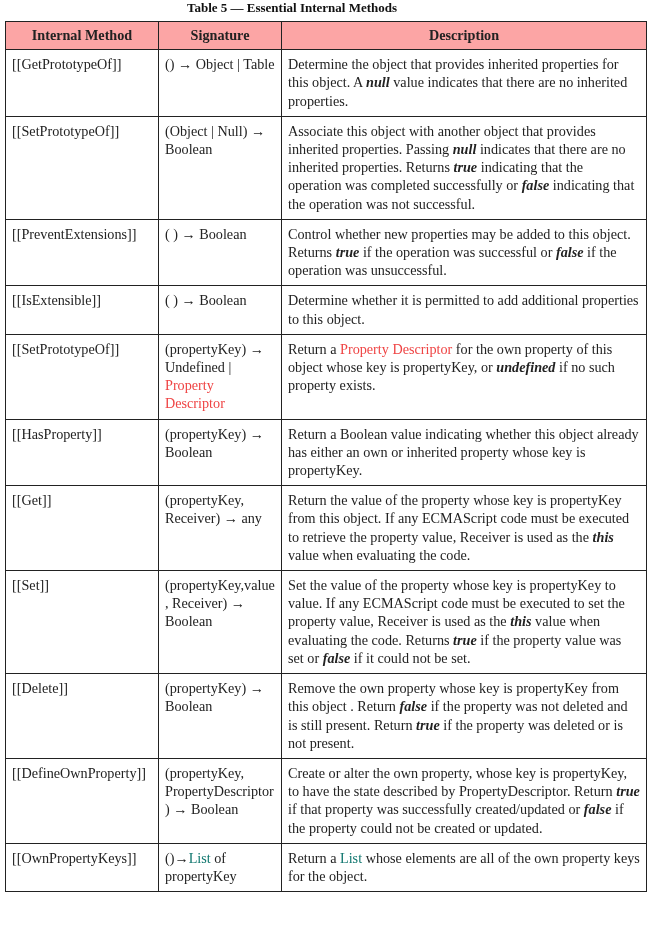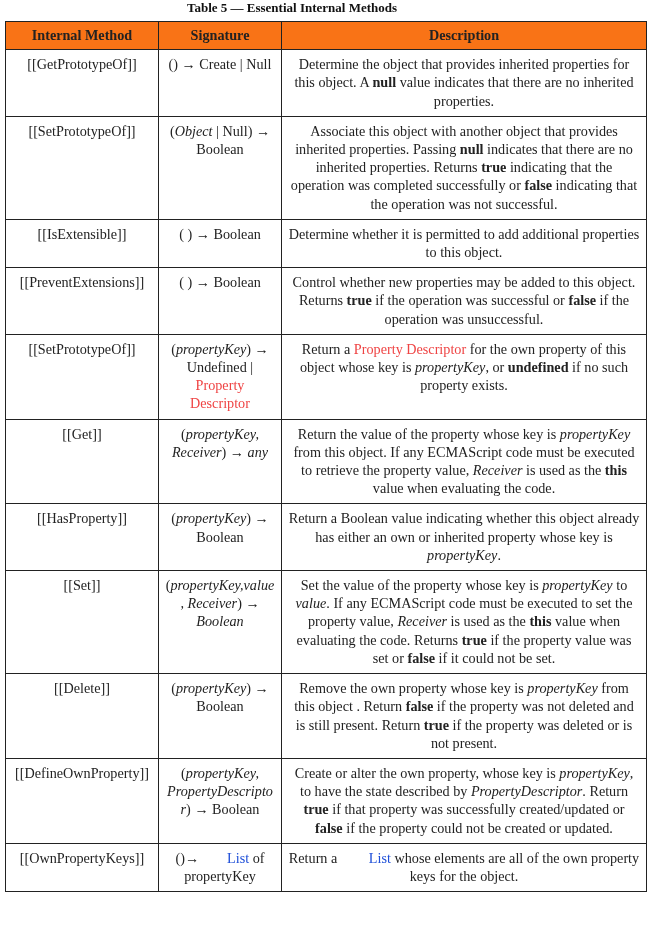--- a/index.html
+++ b/index.html
@@ -19,38 +19,38 @@
     width: 641px;
     border-collapse: collapse;
     table-layout: fixed;
     font-family: "Liberation Serif", "DejaVu Serif", serif;
     font-size: 14.2px;
     line-height: 18.2px;
   }
   table.spec th, table.spec td {
     border: 1px solid #222;
     vertical-align: top;
-    text-align: center;
+    text-align: left;
     padding: 5px 6px 6px 6px;
     word-wrap: break-word;
   }
   table.spec th {
-    background: #f97316;
+    background: #fca5a5;
     text-align: center;
     font-weight: bold;
     padding: 4px 6px 5px 6px;
     height: 18px;
   }
   col.c1 { width: 153px; }
   col.c2 { width: 123px; }
   col.c3 { width: 365px; }
-  .b { font-weight: bold; }
-  .i { font-style: italic; }
+  .b { font-weight: bold; font-style: italic; }
+  .i { }
   .lv { color: #ef4444; cursor: pointer; }
-  .lb { color: #1d4ed8; cursor: pointer; margin-left: 28px; }
+  .lb { color: #0f766e; cursor: pointer; }
 </style>
 </head>
 <body>
 
 <div class="caption">Table 5 — Essential Internal Methods</div>
 
 <table class="spec">
   <colgroup>
       <col class="c1">
       <col class="c2">
@@ -59,52 +59,52 @@
   <thead>
     <tr>
       <th>Internal Method</th>
       <th>Signature</th>
       <th>Description</th>
     </tr>
   </thead>
   <tbody id="rows">
       <tr>
         <td>[[GetPrototypeOf]]</td>
-        <td><span>() → Create | Null</span></td>
+        <td><span>() → Object | Table</span></td>
         <td><span>Determine the object that provides inherited properties for this object. A </span><span class="b">null</span><span> value indicates that there are no inherited properties.</span></td>
       </tr>
       <tr>
         <td>[[SetPrototypeOf]]</td>
         <td><span>(</span><span class="i">Object</span><span> | Null) → Boolean</span></td>
         <td><span>Associate this object with another object that provides inherited properties. Passing </span><span class="b">null</span><span> indicates that there are no inherited properties. Returns </span><span class="b">true</span><span> indicating that the operation was completed successfully or </span><span class="b">false</span><span> indicating that the operation was not successful.</span></td>
       </tr>
       <tr>
+        <td>[[PreventExtensions]]</td>
+        <td><span>( ) → Boolean</span></td>
+        <td><span>Control whether new properties may be added to this object. Returns </span><span class="b">true</span><span> if the operation was successful or </span><span class="b">false</span><span> if the operation was unsuccessful.</span></td>
+      </tr>
+      <tr>
         <td>[[IsExtensible]]</td>
         <td><span>( ) → Boolean</span></td>
         <td><span>Determine whether it is permitted to add additional properties to this object.</span></td>
-      </tr>
-      <tr>
-        <td>[[PreventExtensions]]</td>
-        <td><span>( ) → Boolean</span></td>
-        <td><span>Control whether new properties may be added to this object. Returns </span><span class="b">true</span><span> if the operation was successful or </span><span class="b">false</span><span> if the operation was unsuccessful.</span></td>
       </tr>
       <tr>
         <td>[[SetPrototypeOf]]</td>
         <td><span>(</span><span class="i">propertyKey</span><span>) → Undefined | </span><span class="lv">Property Descriptor</span></td>
         <td><span>Return a </span><span class="lv">Property Descriptor</span><span> for the own property of this object whose key is </span><span class="i">propertyKey</span><span>, or </span><span class="b">undefined</span><span> if no such property exists.</span></td>
       </tr>
       <tr>
+        <td>[[HasProperty]]</td>
+        <td><span>(</span><span class="i">propertyKey</span><span>) → Boolean</span></td>
+        <td><span>Return a Boolean value indicating whether this object already has either an own or inherited property whose key is </span><span class="i">propertyKey</span><span>.</span></td>
+      </tr>
+      <tr>
         <td>[[Get]]</td>
         <td><span>(</span><span class="i">propertyKey, Receiver</span><span>) → </span><span class="i">any</span></td>
         <td><span>Return the value of the property whose key is </span><span class="i">propertyKey</span><span> from this object. If any ECMAScript code must be executed to retrieve the property value, </span><span class="i">Receiver</span><span> is used as the </span><span class="b">this</span><span> value when evaluating the code.</span></td>
-      </tr>
-      <tr>
-        <td>[[HasProperty]]</td>
-        <td><span>(</span><span class="i">propertyKey</span><span>) → Boolean</span></td>
-        <td><span>Return a Boolean value indicating whether this object already has either an own or inherited property whose key is </span><span class="i">propertyKey</span><span>.</span></td>
       </tr>
       <tr>
         <td>[[Set]]</td>
         <td><span>(</span><span class="i">propertyKey,value, Receiver</span><span>) </span><span class="i">→ Boolean</span></td>
         <td><span>Set the value of the property whose key is </span><span class="i">propertyKey</span><span> to </span><span class="i">value</span><span>. If any ECMAScript code must be executed to set the property value, </span><span class="i">Receiver</span><span> is used as the </span><span class="b">this</span><span> value when evaluating the code. Returns </span><span class="b">true</span><span> if the property value was set or </span><span class="b">false</span><span> if it could not be set.</span></td>
       </tr>
       <tr>
         <td>[[Delete]]</td>
         <td><span>(</span><span class="i">propertyKey</span><span>) → Boolean</span></td>
         <td><span>Remove the own property whose key is </span><span class="i">propertyKey</span><span> from this object . Return </span><span class="b">false</span><span> if the property was not deleted and is still present. Return </span><span class="b">true</span><span> if the property was deleted or is not present.</span></td>

